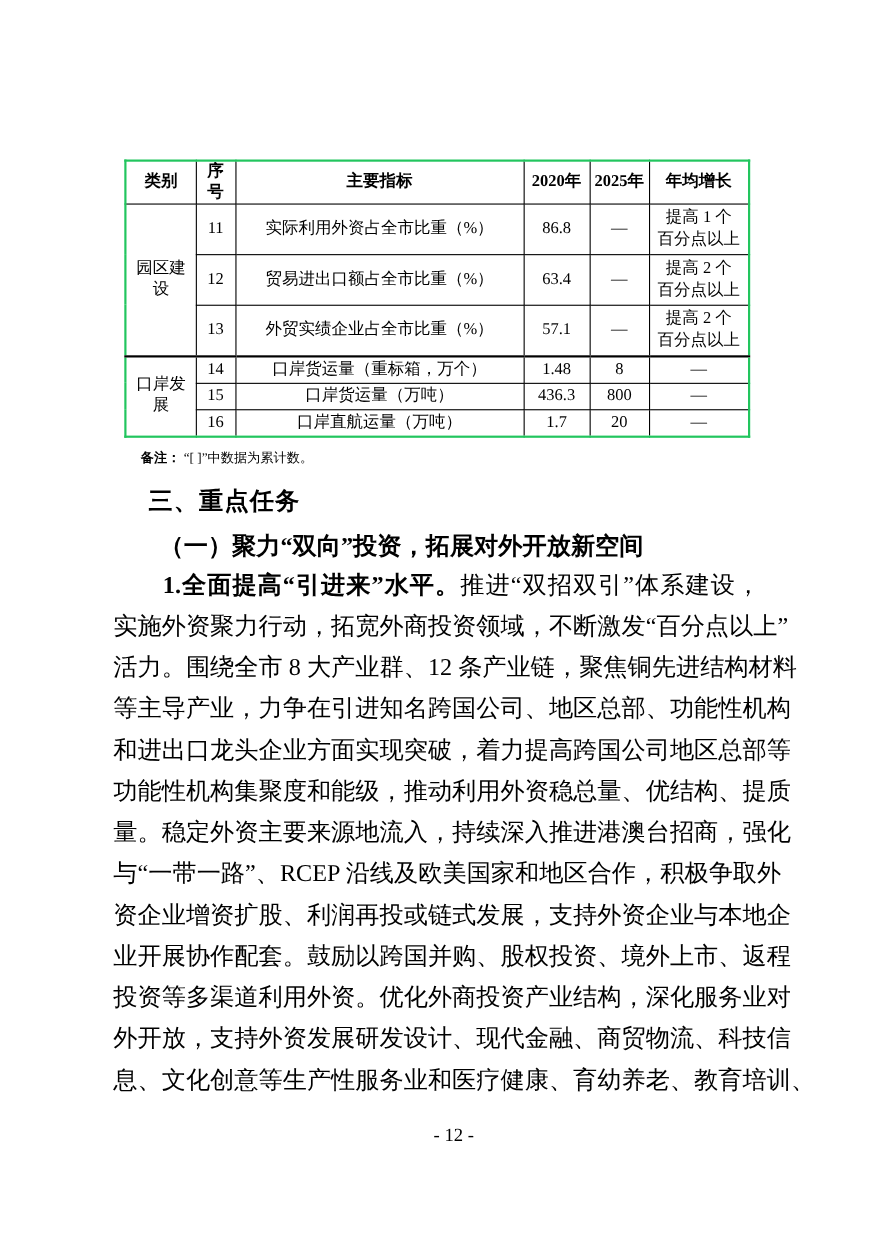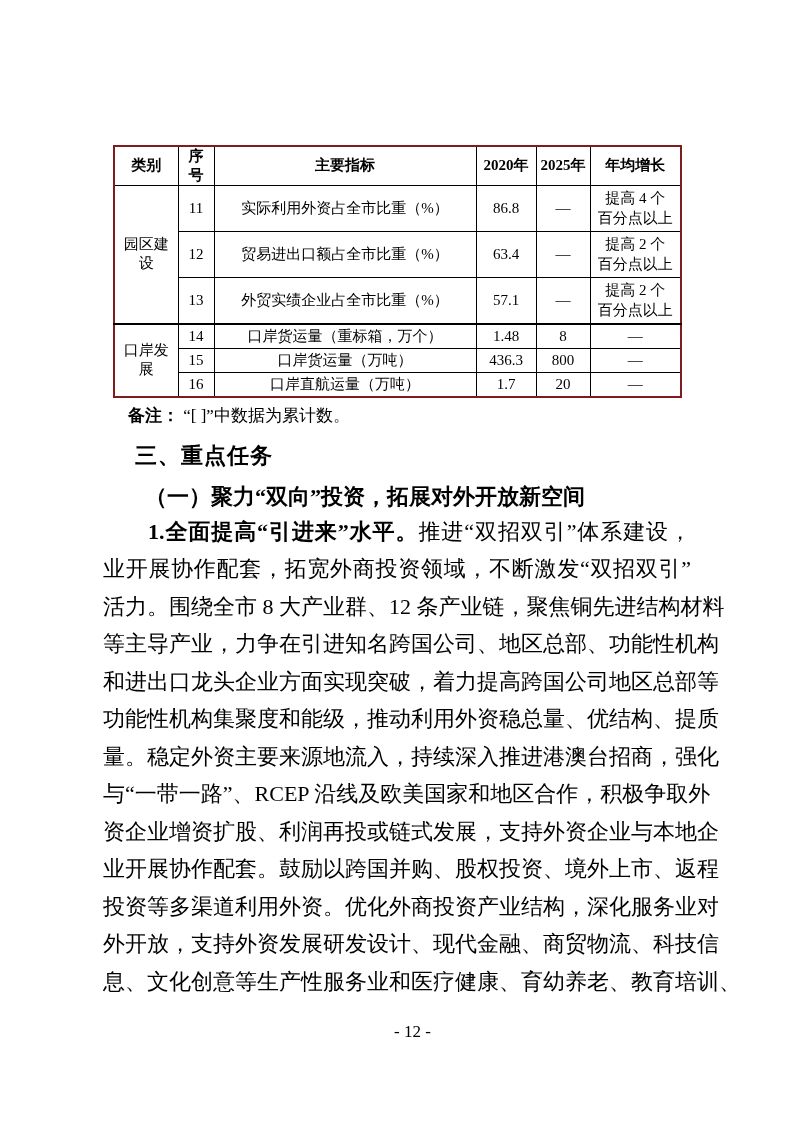--- a/index.html
+++ b/index.html
@@ -18,21 +18,21 @@
     left: 103px;
     top: 145px;
     width: 588px;
   }
 
   
   table.indicator {
     margin-left: 10px;
     width: 567px;
     border-collapse: collapse;
-    border: 2px solid #7f1d1d;
+    border: 2px solid #22c55e;
     table-layout: fixed;
     font-size: 15px;
     line-height: 1.25;
   }
   table.indicator th, table.indicator td {
     border: 1px solid #000;
     padding: 0 3px;
     text-align: center;
     vertical-align: middle;
     overflow: hidden;
@@ -40,21 +40,21 @@
   table.indicator th { font-weight: bold; height: 31px; }
   tr.tall  td { height: 45px; }
   tr.short td { height: 23px; }
   td.indicator-cell { text-align: left; padding-left: 5px; }
   td.growth-cell { white-space: pre-line; line-height: 1.35; }
   tr.group-start td { border-top: 2px solid #000; }
 
   
   .note {
     margin: 7px 0 0 25px;
-    font-size: 17px;
+    font-size: 12px;
     line-height: 22px;
   }
   .note .note-label { font-weight: bold; }
 
   
   .h1 {
     margin: 14px 0 0 32px;
     font-family: "Liberation Sans", "DejaVu Sans", sans-serif;
     font-weight: bold;
     font-size: 22px;
@@ -118,21 +118,21 @@
           <th>2025年</th>
           <th>年均增长</th>
         </tr>
 
         <tr class="tall">
           <td rowspan="3" class="category-cell">园区建设</td>
           <td>11</td>
           <td class="indicator-cell">实际利用外资占全市比重（%）</td>
           <td>86.8</td>
           <td>—</td>
-          <td class="growth-cell">提高 4 个
+          <td class="growth-cell">提高 1 个
 百分点以上</td>
         </tr>
         <tr class="tall">
           <td>12</td>
           <td class="indicator-cell">贸易进出口额占全市比重（%）</td>
           <td>63.4</td>
           <td>—</td>
           <td class="growth-cell">提高 2 个
 百分点以上</td>
         </tr>
@@ -175,21 +175,21 @@
       <span>“[ ]”中数据为累计数。</span>
     </div>
 
     <div class="h1">三、重点任务</div>
     <div class="h2">（一）聚力“双向”投资，拓展对外开放新空间</div>
 
     <div class="para">
       <div class="bline first">
         <span class="lead-bold">1.全面提高“引进来”水平。</span><span>推进“双招双引”体系建设，</span>
       </div>
-      <div class="bline">业开展协作配套，拓宽外商投资领域，不断激发“双招双引”</div>
+      <div class="bline">实施外资聚力行动，拓宽外商投资领域，不断激发“百分点以上”</div>
       <div class="bline">活力。围绕全市 8 大产业群、12 条产业链，聚焦铜先进结构材料</div>
       <div class="bline">等主导产业，力争在引进知名跨国公司、地区总部、功能性机构</div>
       <div class="bline">和进出口龙头企业方面实现突破，着力提高跨国公司地区总部等</div>
       <div class="bline">功能性机构集聚度和能级，推动利用外资稳总量、优结构、提质</div>
       <div class="bline">量。稳定外资主要来源地流入，持续深入推进港澳台招商，强化</div>
       <div class="bline">与“一带一路”、RCEP 沿线及欧美国家和地区合作，积极争取外</div>
       <div class="bline">资企业增资扩股、利润再投或链式发展，支持外资企业与本地企</div>
       <div class="bline">业开展协作配套。鼓励以跨国并购、股权投资、境外上市、返程</div>
       <div class="bline">投资等多渠道利用外资。优化外商投资产业结构，深化服务业对</div>
       <div class="bline">外开放，支持外资发展研发设计、现代金融、商贸物流、科技信</div>

